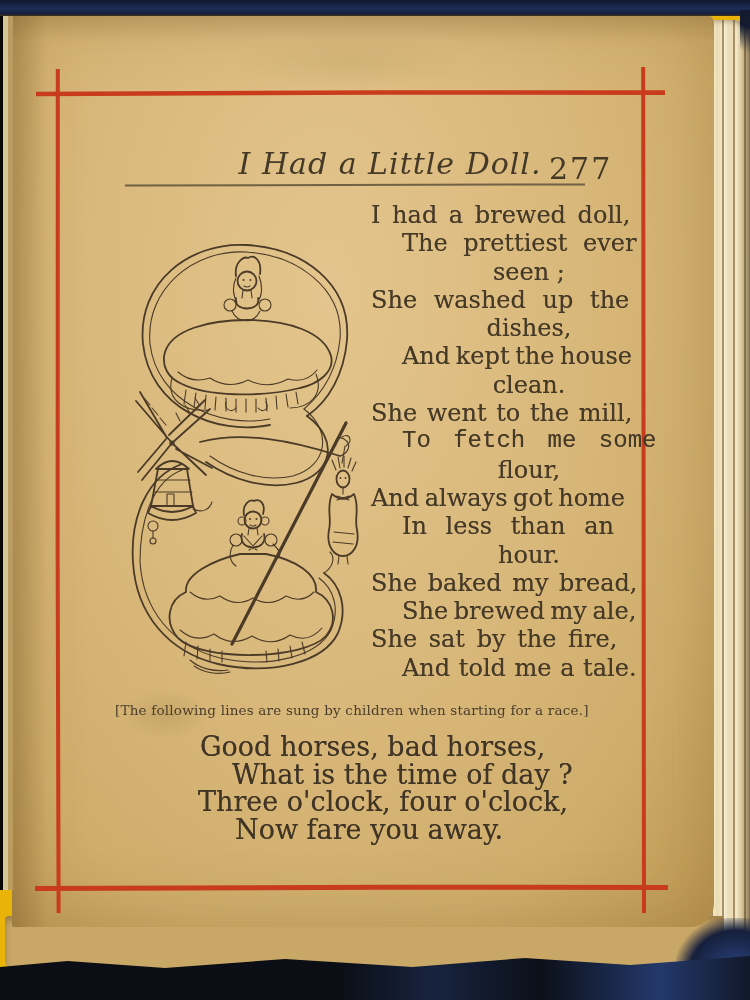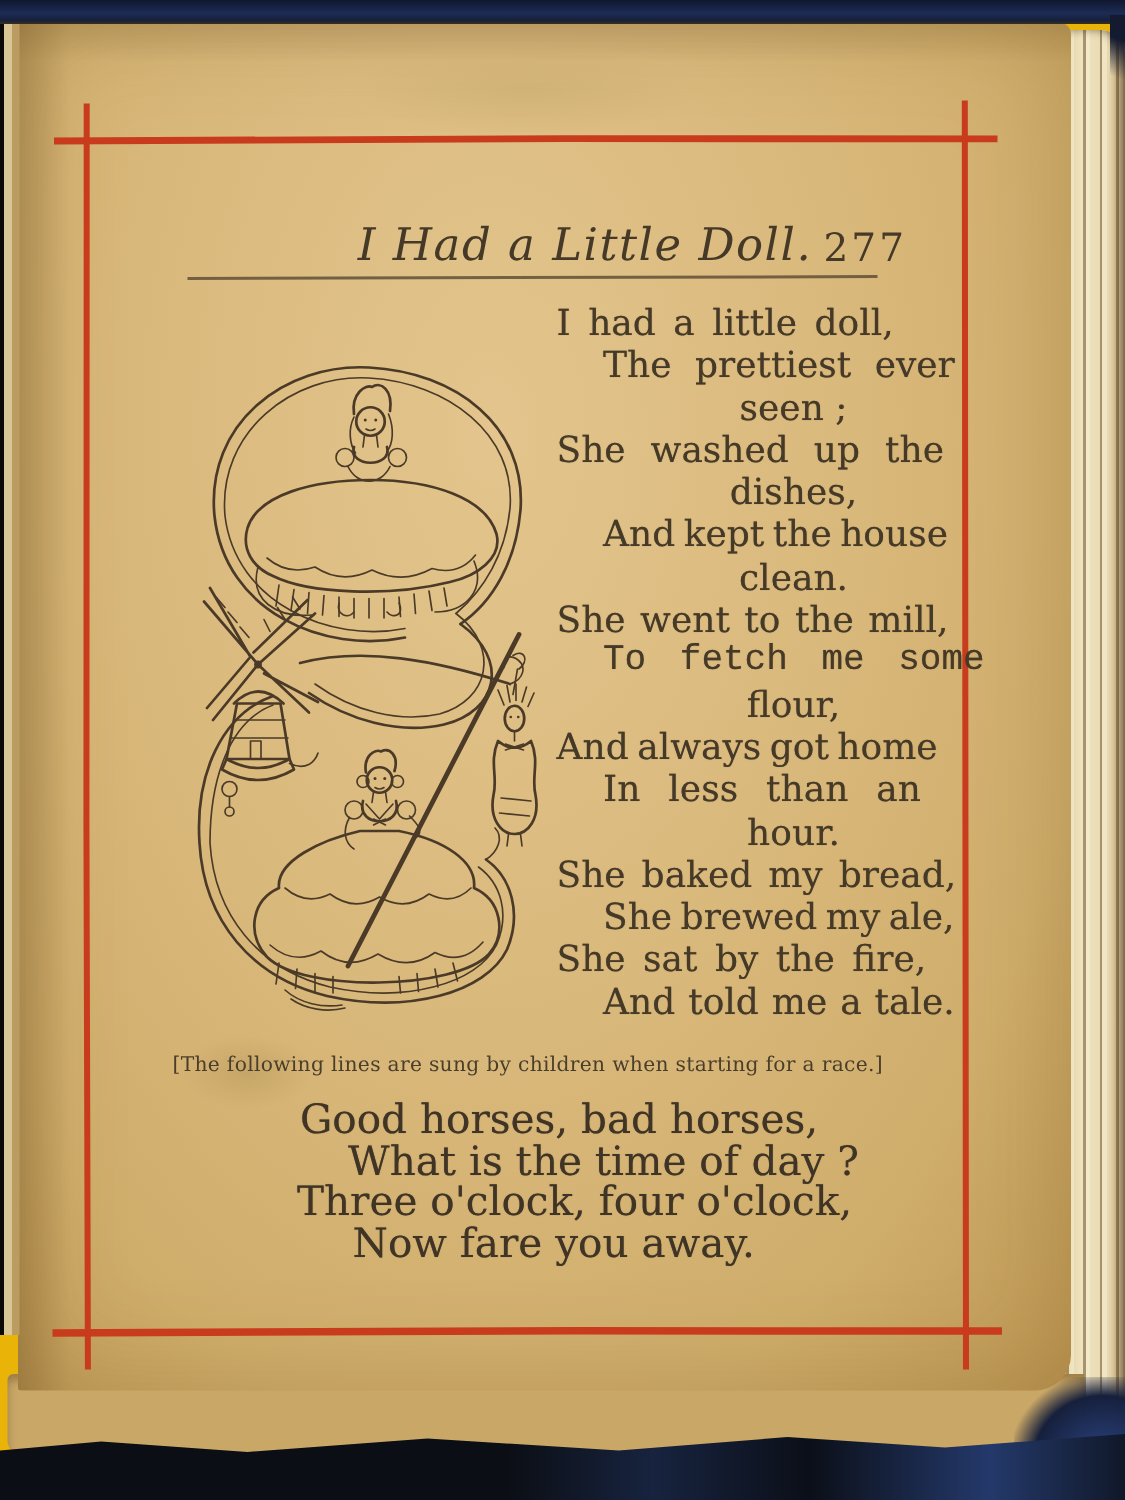--- a/index.html
+++ b/index.html
@@ -46,21 +46,21 @@
   .stain.a{left:230px;top:30px;width:240px;height:60px;background:radial-gradient(ellipse,rgba(200,170,110,.5),rgba(0,0,0,0) 70%);}
   .stain.b{left:120px;top:690px;width:90px;height:50px;background:radial-gradient(ellipse,rgba(170,140,80,.35),rgba(0,0,0,0) 70%);}
 
   .frame-svg,.illu-svg{position:absolute;z-index:4;}
   .frame-svg{left:0;top:0;}
   .fr{stroke:var(--frame-red);fill:none;}
 
   
   .title{position:absolute;left:230px;top:146px;width:320px;z-index:5;text-align:center;
     font-style:italic;font-size:30px;letter-spacing:1px;color:var(--ink);}
-  .pageno{position:absolute;left:549px;top:151px;z-index:5;font-size:26px;letter-spacing:2px;color:var(--ink);}
+  .pageno{position:absolute;left:549px;top:151px;z-index:5;font-size:30px;letter-spacing:2px;color:var(--ink);}
   .rule{position:absolute;left:125px;top:184px;width:460px;height:2px;z-index:5;
     background:#5e5037;opacity:.85;transform:rotate(-.15deg);}
 
   .poem{position:absolute;left:371px;top:201px;width:252px;z-index:5;}
   .pline{font-size:24px;line-height:28.3px;white-space:nowrap;color:var(--ink);
     text-shadow:0 0 .5px rgba(60,48,30,.6);}
   .ind0{margin-left:0;} .ind1{margin-left:31px;} .ind2{margin-left:64px;text-align:center;}
 
   .footnote{position:absolute;left:115px;top:702px;width:510px;z-index:5;
     font-size:13.5px;color:#4a3e2b;letter-spacing:.2px;}
@@ -180,21 +180,21 @@
         <circle class="dot" cx="225.5" cy="246" r=".9"></circle>
       <path class="ink thin" d="M223,256 L223,262 M217,264 L229,268 M229,264 L217,268"></path>
       <path class="ink" d="M212,262 C206,276 212,286 209,298 C206,314 214,324 223,324 C232,324 240,314 237,298 C234,286 240,276 234,262 C227,268 219,268 212,262 Z"></path>
       <path class="ink thin" d="M214,300 L234,302 M213,310 L233,312"></path>
       <path class="ink thin" d="M219,324 L218,332 M227,324 L228,332"></path>
     </g>
   </svg>
 
   <div class="poem">
       <div class="pline ind0" style="word-spacing: 4px;">
-      <span>I had a little doll,</span>
+      <span>I had a brewed doll,</span>
     </div>
       <div class="pline ind1" style="word-spacing: 8px;">
       <span>The prettiest ever</span>
     </div>
       <div class="pline ind2" style="word-spacing: 0px;">
       <span>seen ;</span>
     </div>
       <div class="pline ind0" style="word-spacing: 9px;">
       <span>She washed up the</span>
     </div>

